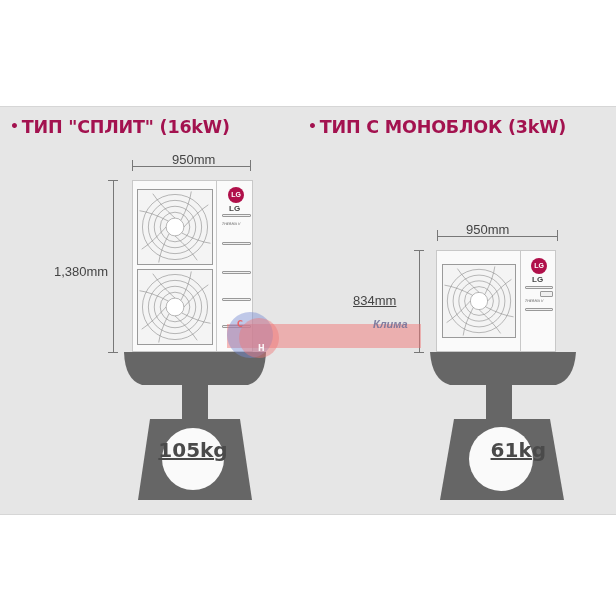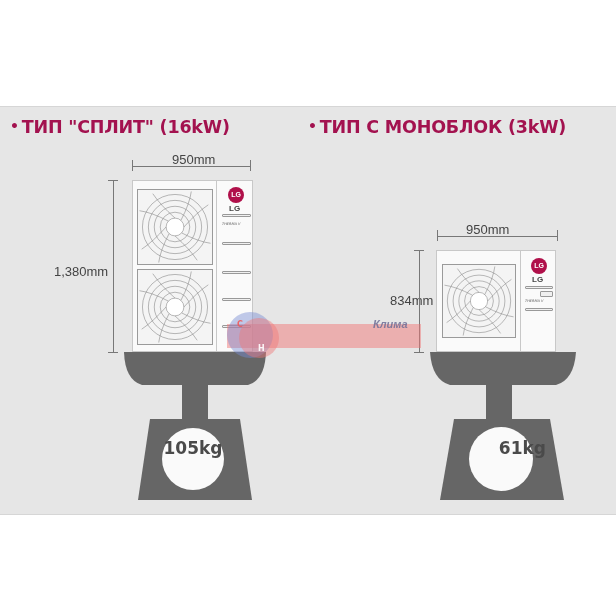--- a/index.html
+++ b/index.html
@@ -38,22 +38,23 @@
     font-family: "Liberation Sans", sans-serif;
   }
   .lg-text {
     position: absolute; font-size: 8px; font-weight: bold; color: #444;
     font-family: "Liberation Sans", sans-serif;
   }
   .therma { position: absolute; font-size: 3.5px; color: #555; font-style: italic; white-space: nowrap; }
 
   .scale svg { position: absolute; }
   .weight-label {
-    position: absolute; font-weight: bold; font-size: 17px; color: #4a4a4a; text-align: center;
+    position: absolute; font-weight: bold; font-size: 20px; color: #4a4a4a; text-align: center;
     font-family: "DejaVu Sans", sans-serif;
+    text-decoration: underline;
   }
 
   .watermark { position: absolute; left: 225px; top: 308px; width: 200px; height: 60px; pointer-events: none; }
   .wm-circle-a { position: absolute; left: 2px; top: 4px; width: 46px; height: 46px; border-radius: 50%; background: rgba(120,140,210,0.45); }
   .wm-circle-b { position: absolute; left: 14px; top: 10px; width: 40px; height: 40px; border-radius: 50%; background: rgba(240,120,120,0.45); }
   .wm-c { position: absolute; left: 12px; top: 12px; font-size: 8px; color: rgba(240,90,90,0.9); font-weight: bold; }
   .wm-h { position: absolute; left: 33px; top: 36px; font-size: 8px; color: rgba(255,255,255,0.9); font-weight: bold; }
   .wm-klima { position: absolute; left: 148px; top: 10px; font-size: 11px; font-style: italic; font-weight: bold; color: rgba(110,110,150,0.85); font-family: "Liberation Sans", sans-serif; }
   .wm-bar { position: absolute; left: 2px; top: 16px; width: 194px; height: 24px; background: rgba(240,120,120,0.5); }
   .wm-belani {
@@ -133,21 +134,21 @@
   <div class="weight-label" style="left:148px; top:438px; width:90px;">105kg</div>
 </div>
 
 <div>
   <div class="dim-label" style="left:466px; top:222px;">950mm</div>
   <div class="hline" style="left:437px; top:236px; width:120px;"></div>
   <div class="tick-v" style="left:437px; top:230px;"></div>
   <div class="tick-v" style="left:557px; top:230px;"></div>
 </div>
 <div>
-  <div class="dim-label" style="left:390px; top:293px;">834mm</div>
+  <div class="dim-label" style="left:353px; top:293px;text-decoration:underline;">834mm</div>
   <div class="vline" style="left:419px; top:250px; height:102px;"></div>
   <div class="tick-h" style="left:414px; top:250px;"></div>
   <div class="tick-h" style="left:414px; top:352px;"></div>
 </div>
 
 <div class="unit" style="left:436px; top:250px; width:120px; height:102px;">
   <div class="fan" style="left:5px; top:13px; width:74px; height:74px;">
     <svg viewBox="0 0 100 100">
       <g fill="none" stroke="#888" stroke-width="0.8">
         <circle cx="50" cy="50" r="12" fill="#fff"></circle>

